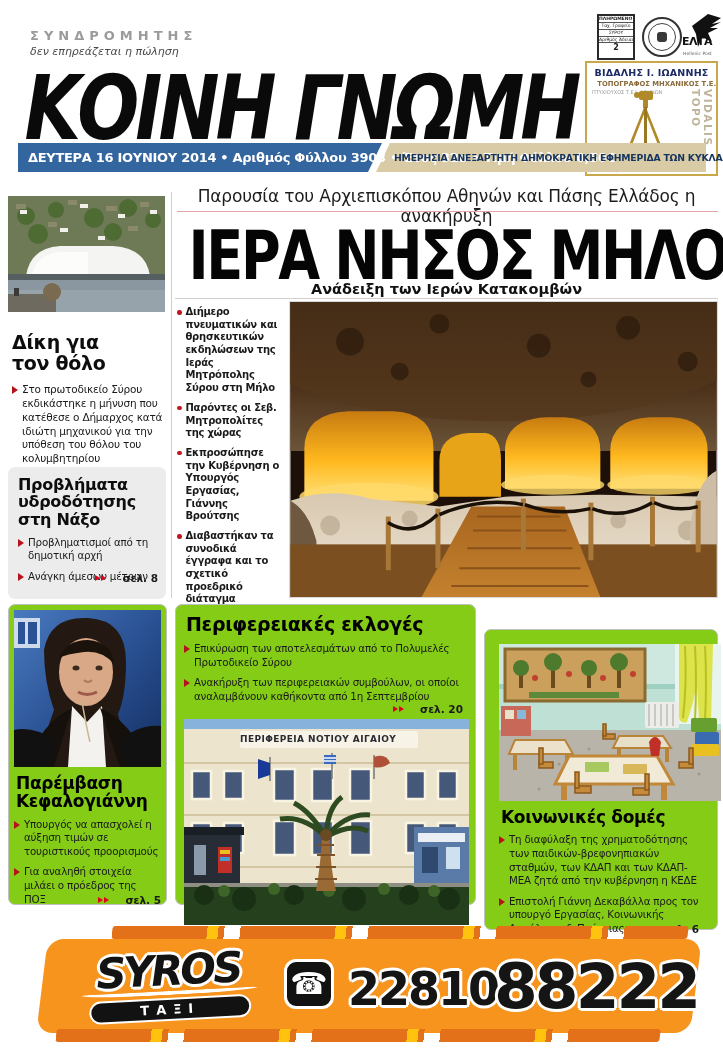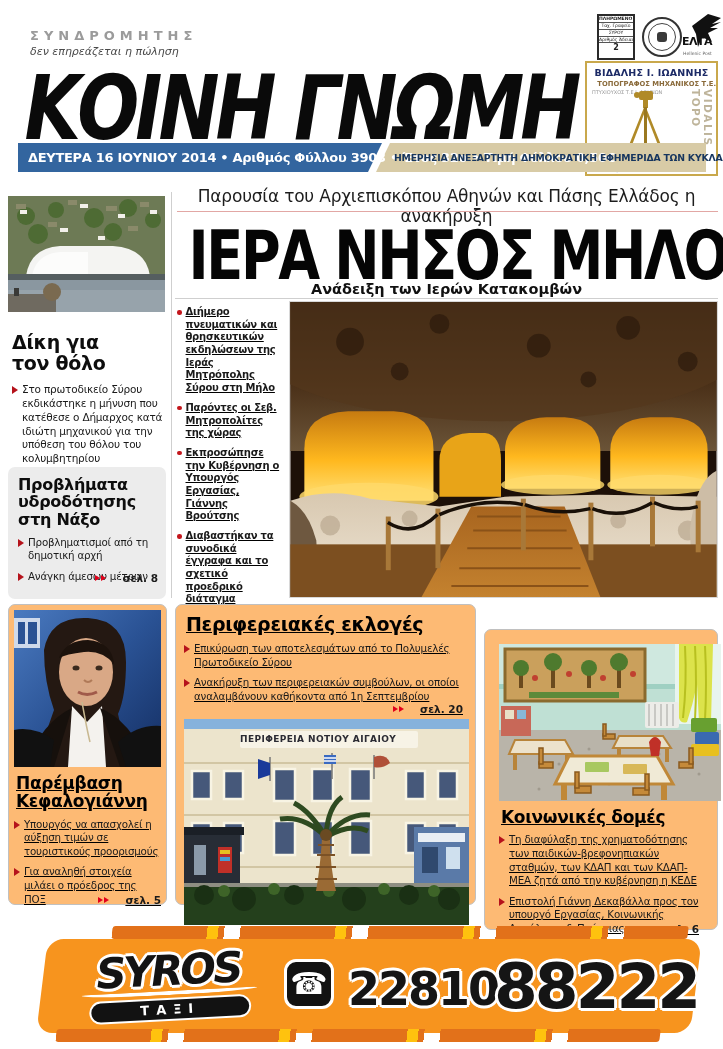--- a/index.html
+++ b/index.html
@@ -70,27 +70,27 @@
   .ref .rt { font-size:10.5px; font-weight:bold; color:#1a1a1a; }
 
   .left-article { position:absolute; left:12px; top:332px; width:152px; }
   .left-article .atitle { font-size:19px; margin-bottom:10px; }
 
   .naxos { position:absolute; left:8px; top:467px; width:158px; height:132px; background:#ececec; border-radius:7px; padding:9px 8px 6px 10px; }
   .naxos .atitle { font-size:16px; margin-bottom:8px; }
   .naxos .bt { font-size:10.3px; }
 
   .midbullets { position:absolute; left:177px; top:306px; width:106px; }
-  .midbullets .mb { display:flex; margin-bottom:7px;text-decoration:underline; }
+  .midbullets .mb { display:flex; margin-bottom:7px; }
   .midbullets .dot { flex:0 0 auto; width:4.5px; height:4.5px; border-radius:50%; background:#c3161c; margin:4px 4px 0 0; }
   .midbullets .bt { font-size:10px; font-weight:bold; line-height:1.27; letter-spacing:-0.25px; }
   .midbullets .ref .rt { font-size:10px; }
 
   
-  .card { position:absolute; border:1px solid #c0c0c0; border-radius:7px; background:#fdba74;text-decoration:underline; }
+  .card { position:absolute; border:1px solid #c0c0c0; border-radius:7px; background:#84cc16; }
   .card-left { left:8px; top:604px; width:159px; height:301px; padding:5px; }
   .card-mid { left:175px; top:604px; width:301px; height:301px; padding:6px 8px; }
   .card-right { left:484px; top:604px; width:234px; height:301px; padding:14px;margin-top:25px; }
   .card .atitle-s { font-size:17px; font-weight:bold; white-space:pre-line; line-height:1.08; letter-spacing:-0.3px; margin:7px 0 7px 2px; }
   .card-mid .atitle-m { font-size:19px; font-weight:bold; letter-spacing:-0.3px; margin:2px 0 7px 2px; }
   .card .bt { font-size:10.3px; }
   .bphoto-wrap { position:relative; margin-top:4px; }
   .bsign { position:absolute; left:56px; top:12px; width:178px; height:17px; background:#f7f3e6; border-radius:2px; text-align:left; line-height:17px; font-size:9px; font-weight:bold; color:#2b2b33; letter-spacing:0.4px; }
 
   

